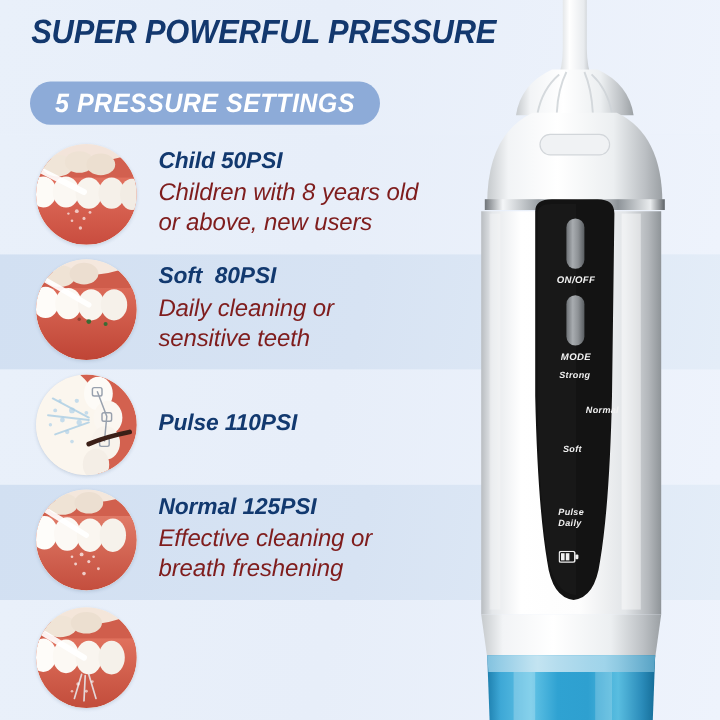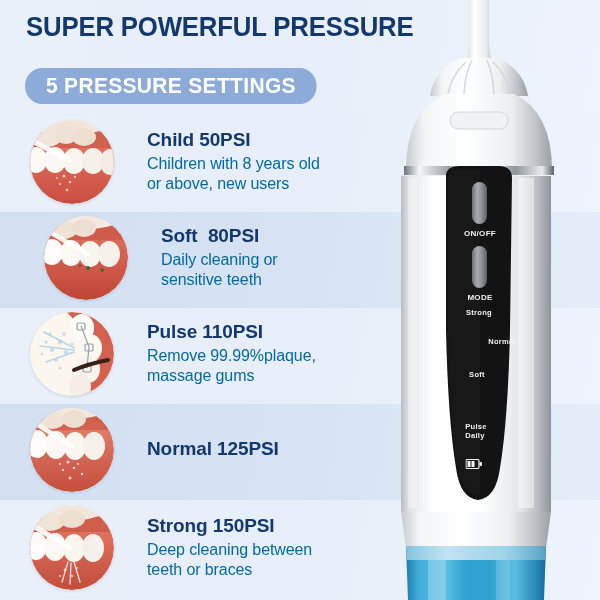--- a/index.html
+++ b/index.html
@@ -4,21 +4,21 @@
 <style>
   * { margin:0; padding:0; box-sizing:border-box; }
   html,body { width:600px; height:600px; }
   body {
     font-family:"Liberation Sans", sans-serif;
     background:#eaf1fb;
     position:relative;
     overflow:hidden;
   }
 
-  #page { position:absolute; inset:0; width:600px; height:600px; overflow:hidden; }
+  #page { position:absolute; inset:0; width:600px; height:600px; overflow:hidden;font-style:italic; }
 
   
   .rowband { position:absolute; left:0; width:600px; }
   .band-a { background:linear-gradient(100deg,#e9f0fa 0%,#e7eef9 45%,#eef3fc 100%); }
   .band-b { background:linear-gradient(100deg,#d2e0f2 0%,#d7e3f3 50%,#e4edf8 100%); }
 
   
   .title {
     position:absolute; left:26px; top:11px;
     font-size:28px; font-weight:700;
@@ -35,36 +35,36 @@
     background:#8dabd8;
     border-radius:18px;
     display:flex; align-items:center;
     color:#ffffff; font-size:22px; font-weight:700;
     letter-spacing:0.4px;
     transform:scaleX(0.95); transform-origin:left center;
     white-space:nowrap;
   }
 
   
-  .feature { position:absolute; display:flex; align-items:center;gap:15px; }
+  .feature { position:absolute; display:flex; align-items:center; }
   .thumb {
     width:84px; height:84px; border-radius:50%;
     overflow:hidden; position:relative; flex:none;
     box-shadow:0 1px 3px rgba(40,70,110,.18);
     background:#f6efe8;
   }
   .thumb svg { display:block; width:84px; height:84px; }
   .ftext { margin-left:18px; }
   .fhead {
     font-size:19px; font-weight:700; color:#12396f;
     letter-spacing:-0.1px; white-space:pre; line-height:1.15;
     margin-bottom:3px;
   }
   .fdesc {
-    font-size:16px; color:#0369a1; line-height:1.26;
+    font-size:20px; color:#7f1d1d; line-height:1.26;
     letter-spacing:-0.1px; white-space:pre-line;
   }
 
   
   #device { position:absolute; left:368px; top:0; width:232px; height:452px; }
   #device svg { display:block; }
   .panel-label {
     position:absolute; color:#f2f2f2;
     font-size:7.5px; font-weight:700;
     letter-spacing:.3px; text-align:center;
@@ -124,21 +124,21 @@
         </g>
       </svg>
     </div>
     <div class="ftext">
       <div class="fhead">Child 50PSI</div>
       <div class="fdesc">Children with 8 years old
 or above, new users</div>
     </div>
   </div>
 
-  <div class="feature" style="left:44px;top:216px;justify-content:flex-end;">
+  <div class="feature" style="left:30px;top:216px;justify-content:flex-end;">
     <div class="thumb">
       <svg viewBox="0 0 84 84">
         <defs>
             <clipPath id="c2">
               <circle cx="42" cy="42" r="42"></circle>
             </clipPath>
           <linearGradient id="gum2" x1="0" y1="0" x2="0" y2="1">
             <stop offset="0" stop-color="#dc6b59"></stop>
               <stop offset="1" stop-color="#bd4233"></stop>
           </linearGradient>
@@ -208,22 +208,20 @@
           <g stroke="#a9cde4" stroke-width="1.6" opacity=".8" stroke-linecap="round">
             <path d="M44 36 L14 20"></path>
               <path d="M44 38 L10 34"></path>
               <path d="M44 40 L16 50"></path>
           </g>
         </g>
       </svg>
     </div>
     <div class="ftext">
       <div class="fhead">Pulse 110PSI</div>
-      <div class="fdesc">Remove 99.99%plaque,
-massage gums</div>
     </div>
   </div>
 
   <div class="feature" style="left:30px;top:408px;">
     <div class="thumb">
       <svg viewBox="0 0 84 84">
         <defs>
             <clipPath id="c4">
               <circle cx="42" cy="42" r="42"></circle>
             </clipPath>
@@ -250,20 +248,22 @@
               <circle cx="48" cy="56" r="1.1"></circle>
             <circle cx="40" cy="70" r="1.5"></circle>
               <circle cx="30" cy="56" r="1.1"></circle>
             <circle cx="52" cy="66" r="1.2"></circle>
           </g>
         </g>
       </svg>
     </div>
     <div class="ftext">
       <div class="fhead">Normal 125PSI</div>
+      <div class="fdesc">Effective cleaning or
+breath freshening</div>
     </div>
   </div>
 
   <div class="feature" style="left:30px;top:506px;">
     <div class="thumb">
       <svg viewBox="0 0 84 84">
         <defs>
             <clipPath id="c5">
               <circle cx="42" cy="42" r="42"></circle>
             </clipPath>
@@ -290,25 +290,20 @@
           </g>
           <g fill="#ffffff" opacity=".6">
             <circle cx="35" cy="64" r="1.4"></circle>
               <circle cx="42" cy="70" r="1.2"></circle>
             <circle cx="47" cy="62" r="1.1"></circle>
               <circle cx="30" cy="70" r="1.1"></circle>
           </g>
         </g>
       </svg>
     </div>
-    <div class="ftext">
-      <div class="fhead">Strong 150PSI</div>
-      <div class="fdesc">Deep cleaning between
-teeth or braces</div>
-    </div>
   </div>
 
   <div id="device">
     <svg width="232" height="600" viewBox="0 0 232 600">
       <defs>
         <linearGradient id="bodyG" x1="0" y1="0" x2="1" y2="0">
           <stop offset="0" stop-color="#b9bdc1"></stop>
           <stop offset="0.06" stop-color="#e4e7ea"></stop>
           <stop offset="0.22" stop-color="#ffffff"></stop>
           <stop offset="0.55" stop-color="#fdfdfd"></stop>

